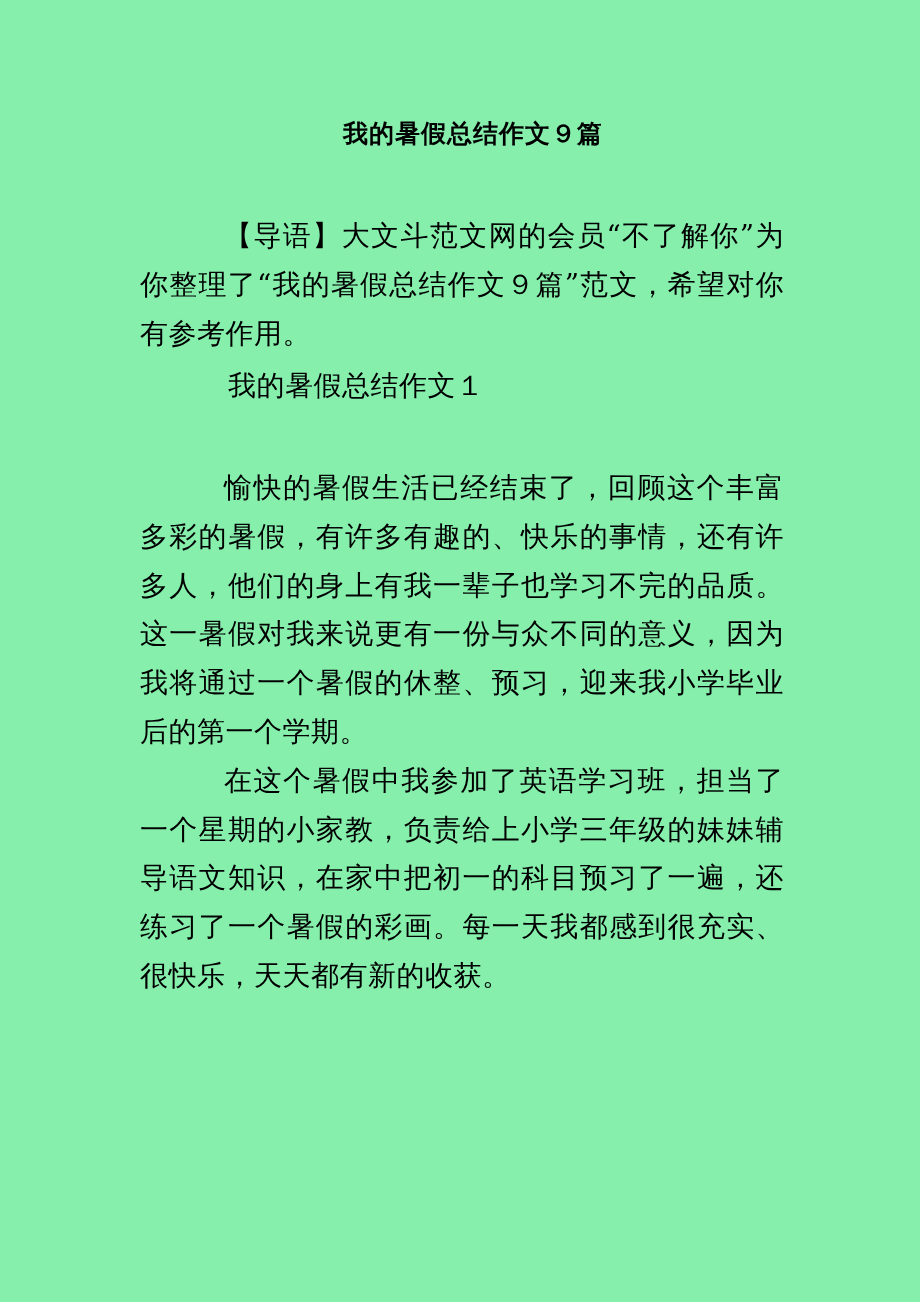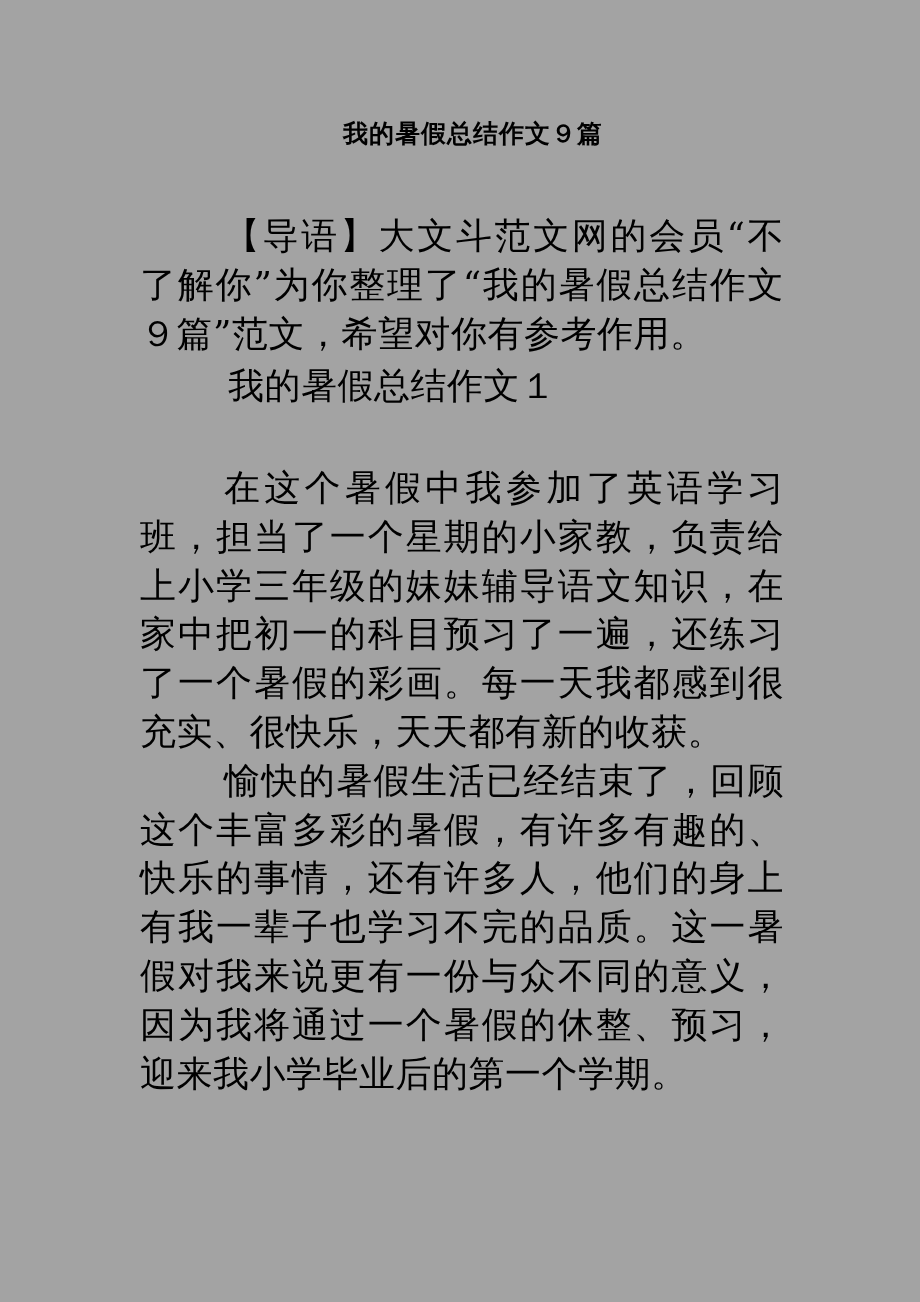--- a/index.html
+++ b/index.html
@@ -14,40 +14,40 @@
       overflow: hidden;
       font-family: "DejaVu Serif", "Liberation Serif", serif;
       color: #000000;
     }
     .page {
       position: absolute;
       left: 0;
       top: 0;
       width: 920px;
       height: 1302px;
-      background: #a3a3a3;
+      background: #86efac;
     }
     .title {
       position: absolute;
       left: 0;
       top: 114px;
       width: 946px;
       text-align: center;
       font-family: "DejaVu Sans", "Liberation Sans", sans-serif;
       font-weight: bold;
       font-size: 25px;
       line-height: 40px;
       letter-spacing: 1px;
       white-space: nowrap;
     }
     .body-text {
       position: absolute;
       left: 140px;
       width: 644px;
-      font-size: 36px;
+      font-size: 28px;
       line-height: 48.8px;
       letter-spacing: 0.5px;
       text-align: justify;
       text-justify: inter-character;
       word-break: break-all;
     }
     .para {
       margin: 0;
       text-indent: 84px;
     }
@@ -63,16 +63,16 @@
 </head>
 <body>
 
 <div class="page">
   <div class="title">我的暑假总结作文９篇</div>
 
   <div class="body-text intro">
     <p class="para">【导语】大文斗范文网的会员“不了解你”为你整理了“我的暑假总结作文９篇”范文，希望对你有参考作用。</p>
     <p class="para-heading">我的暑假总结作文１</p>
     <div class="spacer"></div>
+    <p class="para">愉快的暑假生活已经结束了，回顾这个丰富多彩的暑假，有许多有趣的、快乐的事情，还有许多人，他们的身上有我一辈子也学习不完的品质。这一暑假对我来说更有一份与众不同的意义，因为我将通过一个暑假的休整、预习，迎来我小学毕业后的第一个学期。</p>
     <p class="para">在这个暑假中我参加了英语学习班，担当了一个星期的小家教，负责给上小学三年级的妹妹辅导语文知识，在家中把初一的科目预习了一遍，还练习了一个暑假的彩画。每一天我都感到很充实、很快乐，天天都有新的收获。</p>
-    <p class="para">愉快的暑假生活已经结束了，回顾这个丰富多彩的暑假，有许多有趣的、快乐的事情，还有许多人，他们的身上有我一辈子也学习不完的品质。这一暑假对我来说更有一份与众不同的意义，因为我将通过一个暑假的休整、预习，迎来我小学毕业后的第一个学期。</p>
   </div>
 </div>
 
 </body></html>

